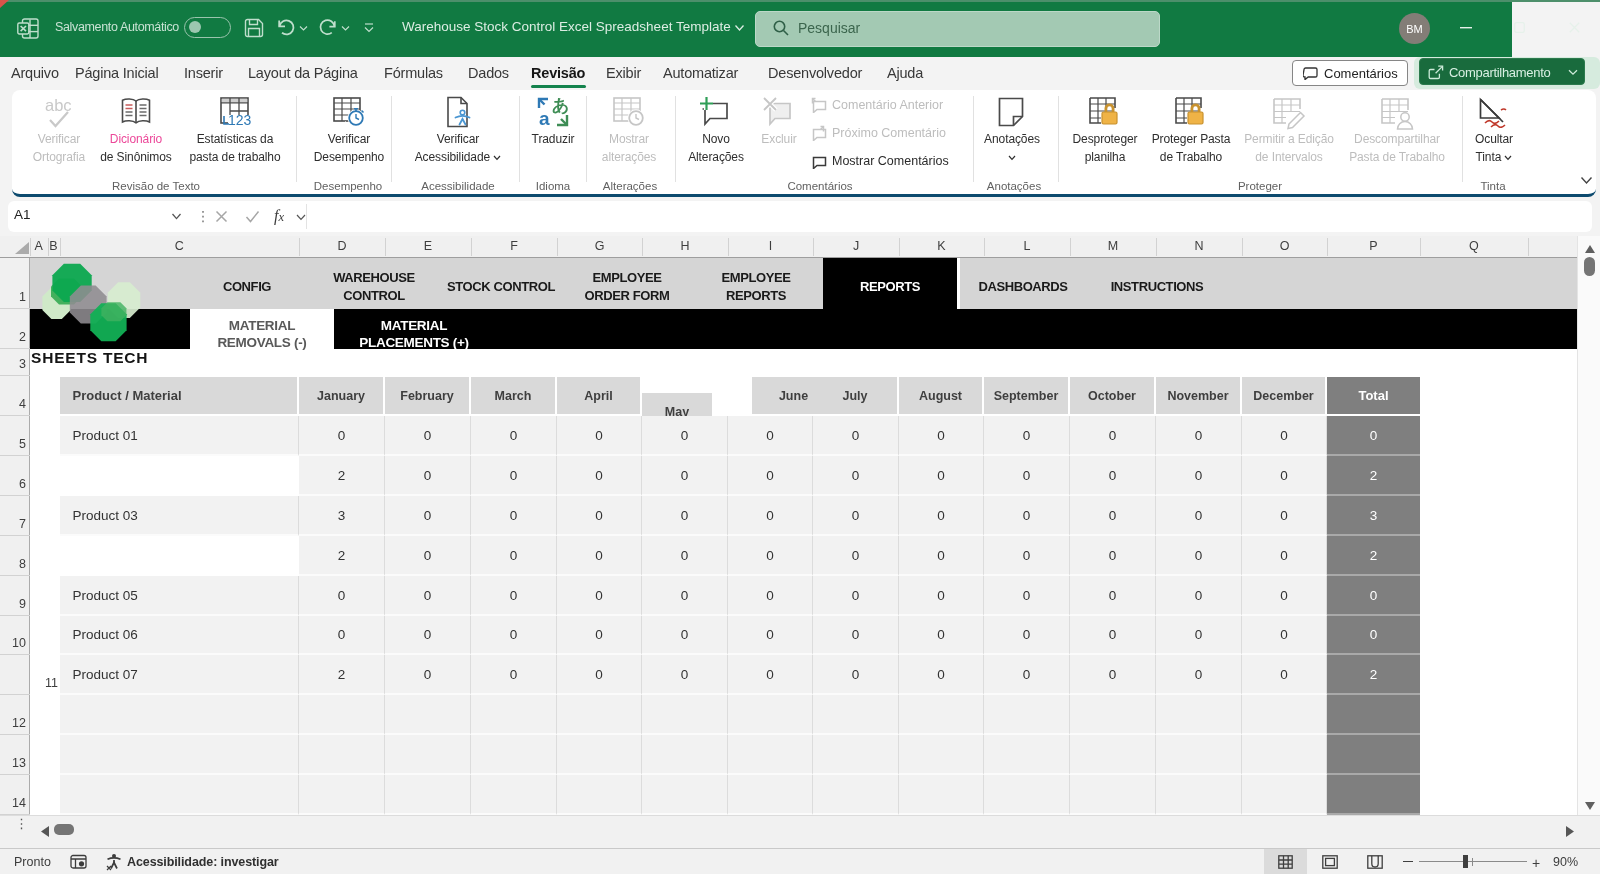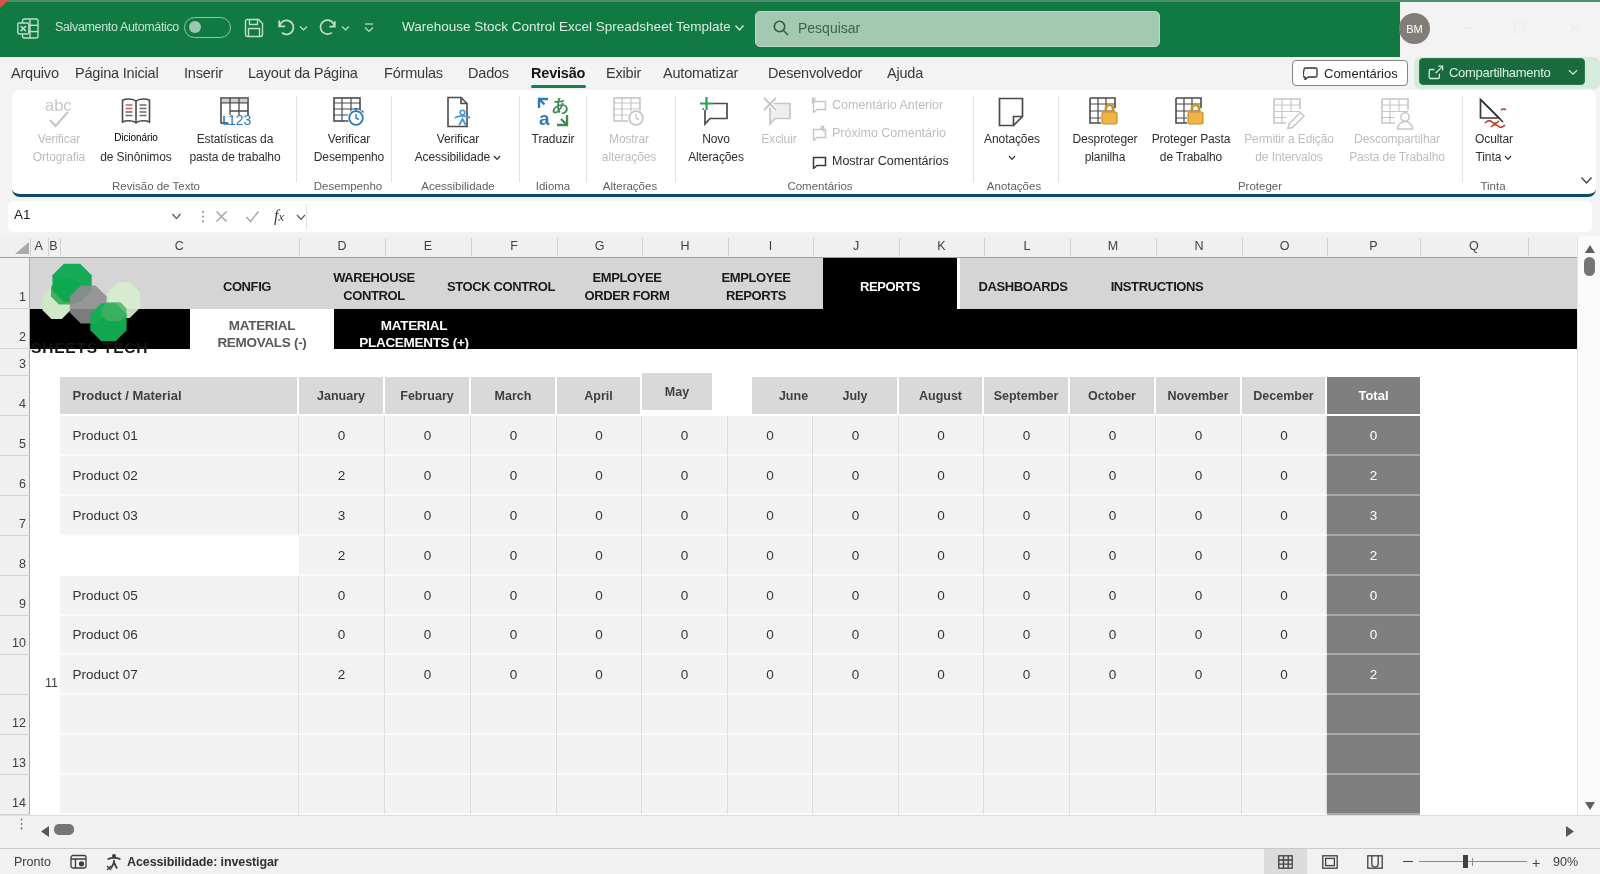--- a/index.html
+++ b/index.html
@@ -2,21 +2,21 @@
 <html><head><meta charset="utf-8">
 <style>
   * { margin:0; padding:0; box-sizing:border-box; }
   html,body { width:1600px; height:874px; overflow:hidden; }
   body { font-family:"Liberation Sans", sans-serif; position:relative; background:#F3F3F3; }
   .ab { position:absolute; }
   .ctr { display:flex; align-items:center; justify-content:center; text-align:center; }
 </style></head>
 <body>
 
-<div class="ab" style="left:0;top:0;width:1400px;height:57px;background:#117A42;">
+<div class="ab" style="left:0;top:0;width:1512px;height:57px;background:#117A42;">
  <div class="ab" style="left:0;top:0;width:1600px;height:2px;background:#4d8f6b;"></div>
  <svg class="ab" style="left:0;top:0" width="9" height="8">
       <polygon points="0,0 9,0 0,8" fill="#D9534A"></polygon>
     </svg>
 
  <svg class="ab" style="left:17px;top:18px" width="22" height="21" viewBox="0 0 22 21" fill="none" stroke="#BFDECC" stroke-width="1.4">
    <rect x="5.5" y="1" width="15.5" height="19" rx="2"></rect>
    <line x1="13" y1="1.5" x2="13" y2="20"></line>
       <line x1="6" y1="7.3" x2="21" y2="7.3"></line>
       <line x1="6" y1="13.6" x2="21" y2="13.6"></line>
@@ -119,21 +119,21 @@
       </svg></div>
 <div class="ab" style="left:-23px;top:42px;width:140px;text-align:center;font-size:12px;letter-spacing:-0.1px;color:#BDBDBD;white-space:nowrap;">Verificar</div>
     <div class="ab" style="left:-23px;top:60px;width:140px;text-align:center;font-size:12px;letter-spacing:-0.1px;color:#BDBDBD;white-space:nowrap;">Ortografia</div>
 <div class="ab" style="left:107px;top:7px;width:34px;height:34px;"><svg width="34" height="30" viewBox="0 0 34 30" fill="none">
 <path d="M17 4 C14 1.5 7 1.5 3.5 3.2 V25 C7 23.3 14 23.3 17 25.8 C20 23.3 27 23.3 30.5 25 V3.2 C27 1.5 20 1.5 17 4 Z" stroke="#4A4A4A" stroke-width="1.6"></path>
 <path d="M17 4 V25.8" stroke="#4A4A4A" stroke-width="1.6"></path>
 <path d="M6.5 8 h7 M6.5 11.5 h7" stroke="#C75B5B" stroke-width="1.5"></path>
 <path d="M6.5 15 h7 M6.5 18.5 h7" stroke="#6b6b6b" stroke-width="1.5"></path>
 <path d="M20.5 8 h7 M20.5 11.5 h7 M20.5 15 h7 M20.5 18.5 h7" stroke="#6b6b6b" stroke-width="1.5"></path>
       </svg></div>
-<div class="ab" style="left:54px;top:42px;width:140px;text-align:center;font-size:10px;letter-spacing:-0.1px;color:#000000;white-space:nowrap;">Dicionário</div>
+<div class="ab" style="left:54px;top:42px;width:140px;text-align:center;font-size:12px;letter-spacing:-0.1px;color:#ec4899;white-space:nowrap;">Dicionário</div>
     <div class="ab" style="left:54px;top:60px;width:140px;text-align:center;font-size:12px;letter-spacing:-0.1px;color:#2E2E2E;white-space:nowrap;">de Sinônimos</div>
 <div class="ab" style="left:206px;top:6px;width:34px;height:34px;"><svg width="34" height="32" viewBox="0 0 34 32" fill="none">
 <rect x="3" y="2" width="27" height="25" stroke="#4A4A4A" stroke-width="1.6"></rect>
 <rect x="3.8" y="2.8" width="25.4" height="3.4" fill="#CFCFCF"></rect>
 <path d="M3 6.8 h27 M12 2 v25 M21 2 v18 M12 15 h18" stroke="#4A4A4A" stroke-width="1.3"></path>
 <rect x="10" y="19" width="22" height="11" fill="#fff"></rect>
 <text x="10" y="29" font-size="14" fill="#2E79B5" font-family="Liberation Sans">123</text>
 <path d="M6 20 v8 h5" stroke="#2E79B5" stroke-width="1.6"></path>
       </svg></div>
 <div class="ab" style="left:153px;top:42px;width:140px;text-align:center;font-size:12px;letter-spacing:-0.1px;color:#2E2E2E;white-space:nowrap;">Estatísticas da</div>
@@ -387,27 +387,27 @@
 <div class="ab ctr" style="left:341px;top:58px;width:146px;height:36px;font-size:13.5px;font-weight:bold;color:#fff;line-height:17px;letter-spacing:-0.3px;">MATERIAL<br>PLACEMENTS (+)</div>
 <svg class="ab" style="left:0;top:0" width="200" height="120" viewBox="0 0 200 120">
       <polygon fill="#CFE9C8" fill-opacity="1" points="51.4,29.5 61.8,29.5 70.8,38.5 70.8,52.0 61.8,61.0 51.4,61.0 42.4,52.0 42.4,38.5"></polygon>
       <polygon fill="#43B05D" fill-opacity="1" points="59,20.5 74,20.5 82,28.5 82,38.5 74,46.5 59,46.5 51,38.5 51,28.5"></polygon>
       <polygon fill="#0CA84F" fill-opacity="0.95" points="63.9,5.8 80.19999999999999,5.8 91.69999999999999,17.3 91.69999999999999,32.5 80.19999999999999,44.0 63.9,44.0 52.4,32.5 52.4,17.3"></polygon>
       <polygon fill="#8F8C91" fill-opacity="0.88" points="80.8,27.4 95.6,27.4 106.6,38.4 106.6,54.400000000000006 95.6,65.4 80.8,65.4 69.8,54.400000000000006 69.8,38.4"></polygon>
       <polygon fill="#D7EDCF" fill-opacity="0.92" points="118.2,24.2 129.8,24.2 140.3,34.7 140.3,49.5 129.8,60.0 118.2,60.0 107.7,49.5 107.7,34.7"></polygon>
       <polygon fill="#12B055" fill-opacity="0.95" points="101.3,45.3 115.6,45.3 126.6,56.3 126.6,72.3 115.6,83.3 101.3,83.3 90.3,72.3 90.3,56.3"></polygon>
       <polygon fill="#41B260" fill-opacity="0.8" points="107.4,44.3 120.4,44.3 126.4,50.3 126.4,57.3 120.4,63.3 107.4,63.3 101.4,57.3 101.4,50.3"></polygon>
     </svg>
-<div class="ab" style="left:31px;top:81px;font-size:15.5px;font-weight:bold;letter-spacing:0.8px;color:#141414;">SHEETS TECH</div>
+<div class="ab" style="left:31px;top:91px;font-size:15.5px;font-weight:bold;letter-spacing:0.8px;color:#141414;">SHEETS TECH</div>
 <div class="ab" style="left:59.5px;top:119px;width:239.5px;height:39px;background:#D9D9D9;border-right:2px solid #fff;border-bottom:2.5px solid #fff;font-size:13px;font-weight:bold;color:#3F3F3F;display:flex;align-items:center;padding-left:13px;">Product / Material</div>
 <div class="ab ctr" style="left:299.0px;top:119px;width:86px;height:39px;background:#D9D9D9;border-right:2px solid #fff;border-bottom:2.5px solid #fff;font-size:12.5px;font-weight:bold;color:#3F3F3F;">January</div>
 <div class="ab ctr" style="left:385.0px;top:119px;width:86px;height:39px;background:#D9D9D9;border-right:2px solid #fff;border-bottom:2.5px solid #fff;font-size:12.5px;font-weight:bold;color:#3F3F3F;">February</div>
 <div class="ab ctr" style="left:471.0px;top:119px;width:86px;height:39px;background:#D9D9D9;border-right:2px solid #fff;border-bottom:2.5px solid #fff;font-size:12.5px;font-weight:bold;color:#3F3F3F;">March</div>
 <div class="ab ctr" style="left:557.0px;top:119px;width:85px;height:39px;background:#D9D9D9;border-right:2px solid #fff;border-bottom:2.5px solid #fff;font-size:12.5px;font-weight:bold;color:#3F3F3F;">April</div>
-<div class="ab ctr" style="left:642.0px;top:115px;width:72px;height:39px;background:#D9D9D9;border-right:2px solid #fff;border-bottom:2.5px solid #fff;font-size:12.5px;font-weight:bold;color:#3F3F3F;">May</div>
+<div class="ab ctr" style="left:642.0px;top:135px;width:72px;height:39px;background:#D9D9D9;border-right:2px solid #fff;border-bottom:2.5px solid #fff;font-size:12.5px;font-weight:bold;color:#3F3F3F;">May</div>
 <div class="ab ctr" style="left:728.0px;top:119px;width:85px;height:39px;background:#D9D9D9;border-right:2px solid #fff;border-bottom:2.5px solid #fff;font-size:12.5px;font-weight:bold;color:#3F3F3F;margin-left:24px;">June</div>
 <div class="ab ctr" style="left:813.0px;top:119px;width:86px;height:39px;background:#D9D9D9;border-right:2px solid #fff;border-bottom:2.5px solid #fff;font-size:12.5px;font-weight:bold;color:#3F3F3F;">July</div>
 <div class="ab ctr" style="left:899.0px;top:119px;width:85px;height:39px;background:#D9D9D9;border-right:2px solid #fff;border-bottom:2.5px solid #fff;font-size:12.5px;font-weight:bold;color:#3F3F3F;">August</div>
 <div class="ab ctr" style="left:984.0px;top:119px;width:86px;height:39px;background:#D9D9D9;border-right:2px solid #fff;border-bottom:2.5px solid #fff;font-size:12.5px;font-weight:bold;color:#3F3F3F;">September</div>
 <div class="ab ctr" style="left:1070.0px;top:119px;width:86px;height:39px;background:#D9D9D9;border-right:2px solid #fff;border-bottom:2.5px solid #fff;font-size:12.5px;font-weight:bold;color:#3F3F3F;">October</div>
 <div class="ab ctr" style="left:1156.0px;top:119px;width:86px;height:39px;background:#D9D9D9;border-right:2px solid #fff;border-bottom:2.5px solid #fff;font-size:12.5px;font-weight:bold;color:#3F3F3F;">November</div>
 <div class="ab ctr" style="left:1242.0px;top:119px;width:85px;height:39px;background:#D9D9D9;border-right:2px solid #fff;border-bottom:2.5px solid #fff;font-size:12.5px;font-weight:bold;color:#3F3F3F;">December</div>
 <div class="ab ctr" style="left:1327.0px;top:119px;width:93px;height:39px;background:#7F7F7F;border-bottom:2.5px solid #fff;font-size:13px;font-weight:bold;color:#fff;">Total</div>
 <div class="ab" style="left:59.5px;top:158px;width:239.5px;height:40px;background:#F2F2F2;border-right:1px solid #DCDCDC;border-bottom:2.5px solid #FBFBFB;font-size:13.5px;color:#333;display:flex;align-items:center;padding-left:13px;">Product 01</div>
 <div class="ab ctr" style="left:299.0px;top:158px;width:86px;height:40px;background:#F2F2F2;border-right:1px solid #DCDCDC;border-bottom:2.5px solid #FBFBFB;font-size:13.5px;color:#333;">0</div>
@@ -416,21 +416,20 @@
 <div class="ab ctr" style="left:557.0px;top:158px;width:85px;height:40px;background:#F2F2F2;border-right:1px solid #DCDCDC;border-bottom:2.5px solid #FBFBFB;font-size:13.5px;color:#333;">0</div>
 <div class="ab ctr" style="left:642.0px;top:158px;width:86px;height:40px;background:#F2F2F2;border-right:1px solid #DCDCDC;border-bottom:2.5px solid #FBFBFB;font-size:13.5px;color:#333;">0</div>
 <div class="ab ctr" style="left:728.0px;top:158px;width:85px;height:40px;background:#F2F2F2;border-right:1px solid #DCDCDC;border-bottom:2.5px solid #FBFBFB;font-size:13.5px;color:#333;">0</div>
 <div class="ab ctr" style="left:813.0px;top:158px;width:86px;height:40px;background:#F2F2F2;border-right:1px solid #DCDCDC;border-bottom:2.5px solid #FBFBFB;font-size:13.5px;color:#333;">0</div>
 <div class="ab ctr" style="left:899.0px;top:158px;width:85px;height:40px;background:#F2F2F2;border-right:1px solid #DCDCDC;border-bottom:2.5px solid #FBFBFB;font-size:13.5px;color:#333;">0</div>
 <div class="ab ctr" style="left:984.0px;top:158px;width:86px;height:40px;background:#F2F2F2;border-right:1px solid #DCDCDC;border-bottom:2.5px solid #FBFBFB;font-size:13.5px;color:#333;">0</div>
 <div class="ab ctr" style="left:1070.0px;top:158px;width:86px;height:40px;background:#F2F2F2;border-right:1px solid #DCDCDC;border-bottom:2.5px solid #FBFBFB;font-size:13.5px;color:#333;">0</div>
 <div class="ab ctr" style="left:1156.0px;top:158px;width:86px;height:40px;background:#F2F2F2;border-right:1px solid #DCDCDC;border-bottom:2.5px solid #FBFBFB;font-size:13.5px;color:#333;">0</div>
 <div class="ab ctr" style="left:1242.0px;top:158px;width:85px;height:40px;background:#F2F2F2;border-right:1px solid #DCDCDC;border-bottom:2.5px solid #FBFBFB;font-size:13.5px;color:#333;">0</div>
 <div class="ab ctr" style="left:1327.0px;top:158px;width:93px;height:40px;background:#7F7F7F;border-bottom:2px solid #A9A9A9;font-size:13.5px;color:#fff;">0</div>
-<div class="ab" style="left:59.5px;top:198px;width:239.5px;height:40px;background:#F2F2F2;border-right:1px solid #DCDCDC;border-bottom:2.5px solid #FBFBFB;font-size:13.5px;color:#333;display:flex;align-items:center;padding-left:13px;">Product 02</div>
 <div class="ab ctr" style="left:299.0px;top:198px;width:86px;height:40px;background:#F2F2F2;border-right:1px solid #DCDCDC;border-bottom:2.5px solid #FBFBFB;font-size:13.5px;color:#333;">2</div>
 <div class="ab ctr" style="left:385.0px;top:198px;width:86px;height:40px;background:#F2F2F2;border-right:1px solid #DCDCDC;border-bottom:2.5px solid #FBFBFB;font-size:13.5px;color:#333;">0</div>
 <div class="ab ctr" style="left:471.0px;top:198px;width:86px;height:40px;background:#F2F2F2;border-right:1px solid #DCDCDC;border-bottom:2.5px solid #FBFBFB;font-size:13.5px;color:#333;">0</div>
 <div class="ab ctr" style="left:557.0px;top:198px;width:85px;height:40px;background:#F2F2F2;border-right:1px solid #DCDCDC;border-bottom:2.5px solid #FBFBFB;font-size:13.5px;color:#333;">0</div>
 <div class="ab ctr" style="left:642.0px;top:198px;width:86px;height:40px;background:#F2F2F2;border-right:1px solid #DCDCDC;border-bottom:2.5px solid #FBFBFB;font-size:13.5px;color:#333;">0</div>
 <div class="ab ctr" style="left:728.0px;top:198px;width:85px;height:40px;background:#F2F2F2;border-right:1px solid #DCDCDC;border-bottom:2.5px solid #FBFBFB;font-size:13.5px;color:#333;">0</div>
 <div class="ab ctr" style="left:813.0px;top:198px;width:86px;height:40px;background:#F2F2F2;border-right:1px solid #DCDCDC;border-bottom:2.5px solid #FBFBFB;font-size:13.5px;color:#333;">0</div>
 <div class="ab ctr" style="left:899.0px;top:198px;width:85px;height:40px;background:#F2F2F2;border-right:1px solid #DCDCDC;border-bottom:2.5px solid #FBFBFB;font-size:13.5px;color:#333;">0</div>
 <div class="ab ctr" style="left:984.0px;top:198px;width:86px;height:40px;background:#F2F2F2;border-right:1px solid #DCDCDC;border-bottom:2.5px solid #FBFBFB;font-size:13.5px;color:#333;">0</div>
 <div class="ab ctr" style="left:1070.0px;top:198px;width:86px;height:40px;background:#F2F2F2;border-right:1px solid #DCDCDC;border-bottom:2.5px solid #FBFBFB;font-size:13.5px;color:#333;">0</div>

